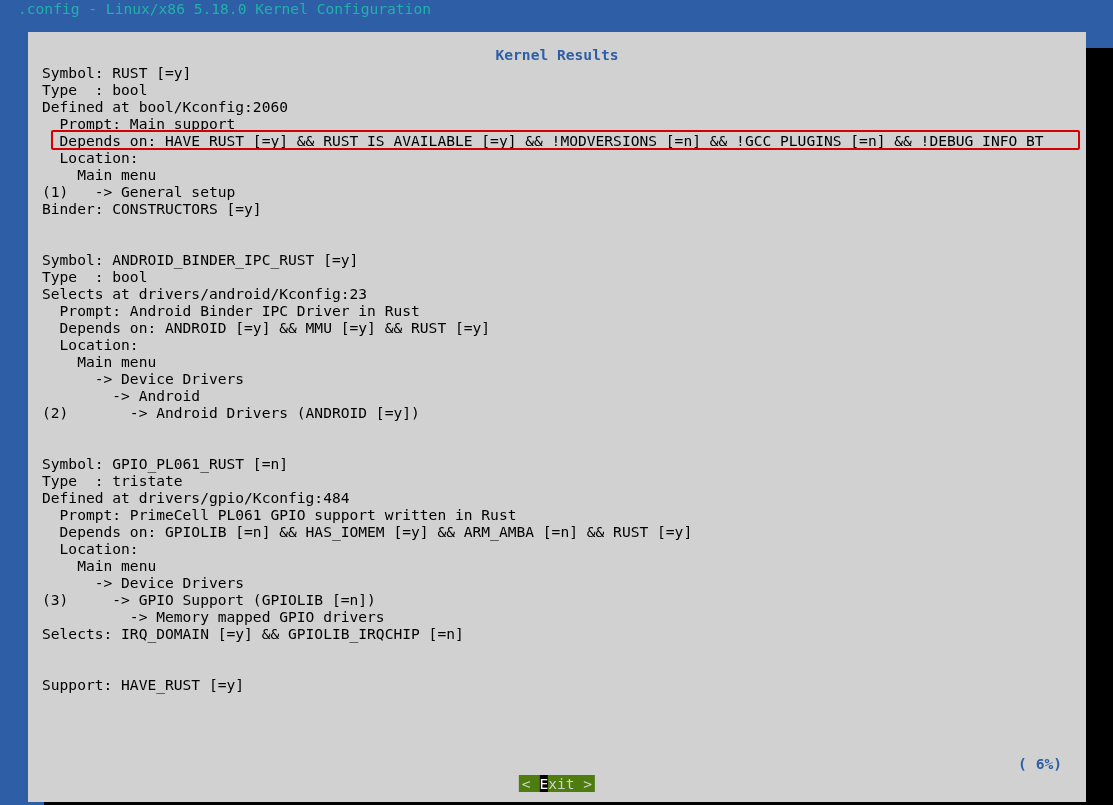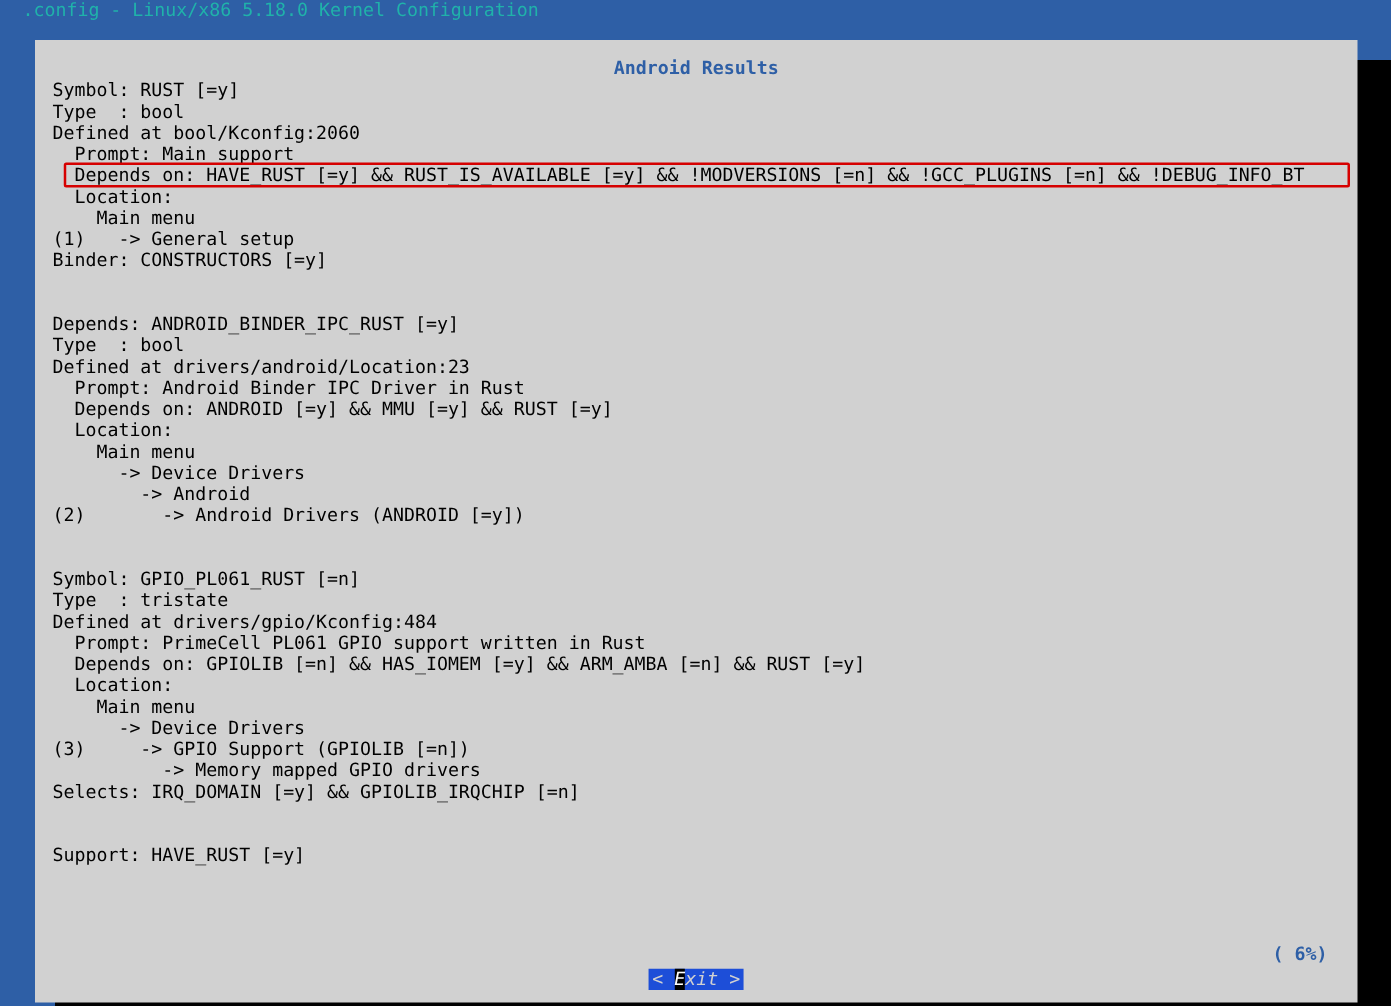--- a/index.html
+++ b/index.html
@@ -54,59 +54,58 @@
     border-radius:2px;
     pointer-events:none;
   }
   .percent {
     position:absolute; right:24px; bottom:30px;
     color:#2e5fa6; font-weight:bold;
   }
   .exit {
     position:absolute; bottom:10px; left:50%;
     transform:translateX(-50%);
-    background:#1d4ed8; color:#d1d1d1;
+    background:#4d7c0f; color:#d1d1d1;
     padding:0 3px;
     white-space:pre;
-    font-style:italic;
   }
   .exit .hot {
     background:#000; color:#fff;
   }
 </style>
 </head>
 <body>
 
 <div class="outer">
 
   <div class="header-line1">.config - Linux/x86 5.18.0 Kernel Configuration</div>
 
   <div class="header-line2">
     <span class="arrow">→ </span><span>Kernel hacking </span><span class="arrow">→ </span><span>Rust hacking </span><span class="arrow">→ </span><span>Search (RUST)</span>
   </div>
 
   <div class="shadow"></div>
 
   <div class="panel">
-    <div class="panel-title">Android Results</div>
+    <div class="panel-title">Kernel Results</div>
 
     <div class="content"><span>Symbol: RUST [=y]</span>
 <span>Type  : bool</span>
 <span>Defined at bool/Kconfig:2060</span>
 <span>  Prompt: Main support</span>
 <span>  Depends on: HAVE_RUST [=y] &amp;&amp; RUST_IS_AVAILABLE [=y] &amp;&amp; !MODVERSIONS [=n] &amp;&amp; !GCC_PLUGINS [=n] &amp;&amp; !DEBUG_INFO_BT</span>
 <span>  Location:
     Main menu
 (1)   -&gt; General setup</span>
 <span>Binder: CONSTRUCTORS [=y]</span>
 
 
-<span>Depends: ANDROID_BINDER_IPC_RUST [=y]</span>
+<span>Symbol: ANDROID_BINDER_IPC_RUST [=y]</span>
 <span>Type  : bool</span>
-<span>Defined at drivers/android/Location:23</span>
+<span>Selects at drivers/android/Kconfig:23</span>
 <span>  Prompt: Android Binder IPC Driver in Rust</span>
 <span>  Depends on: ANDROID [=y] &amp;&amp; MMU [=y] &amp;&amp; RUST [=y]</span>
 <span>  Location:
     Main menu
       -&gt; Device Drivers
         -&gt; Android
 (2)       -&gt; Android Drivers (ANDROID [=y])</span>
 
 
 <span>Symbol: GPIO_PL061_RUST [=n]</span>

